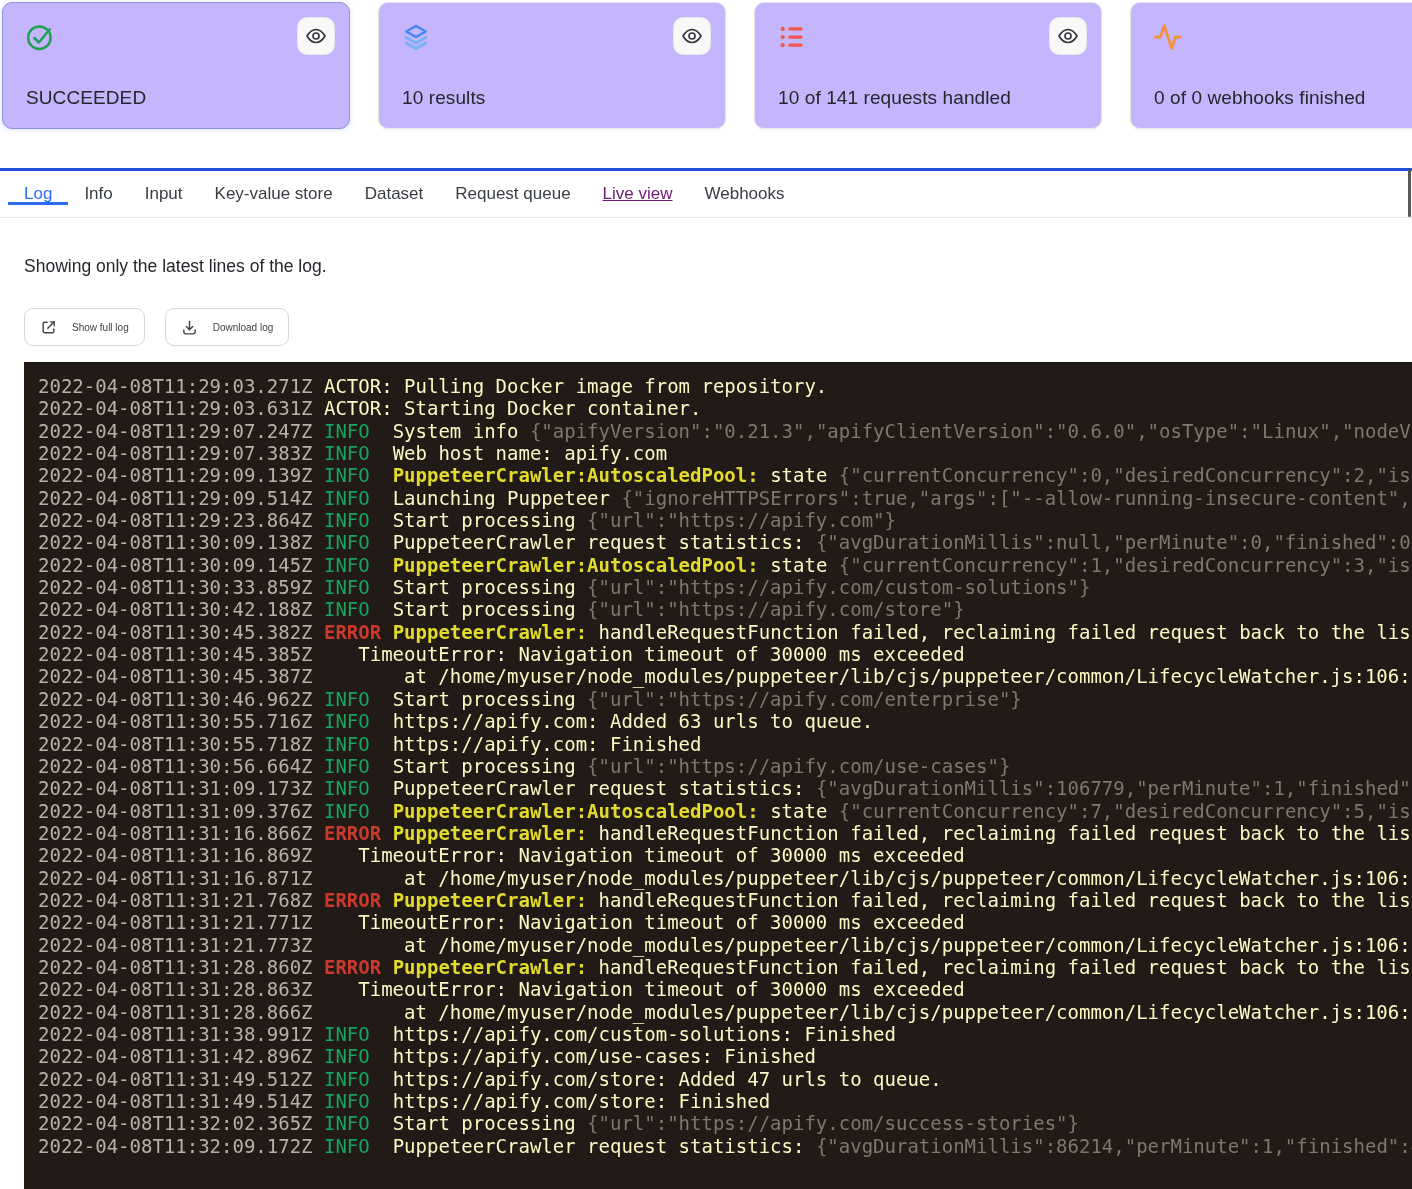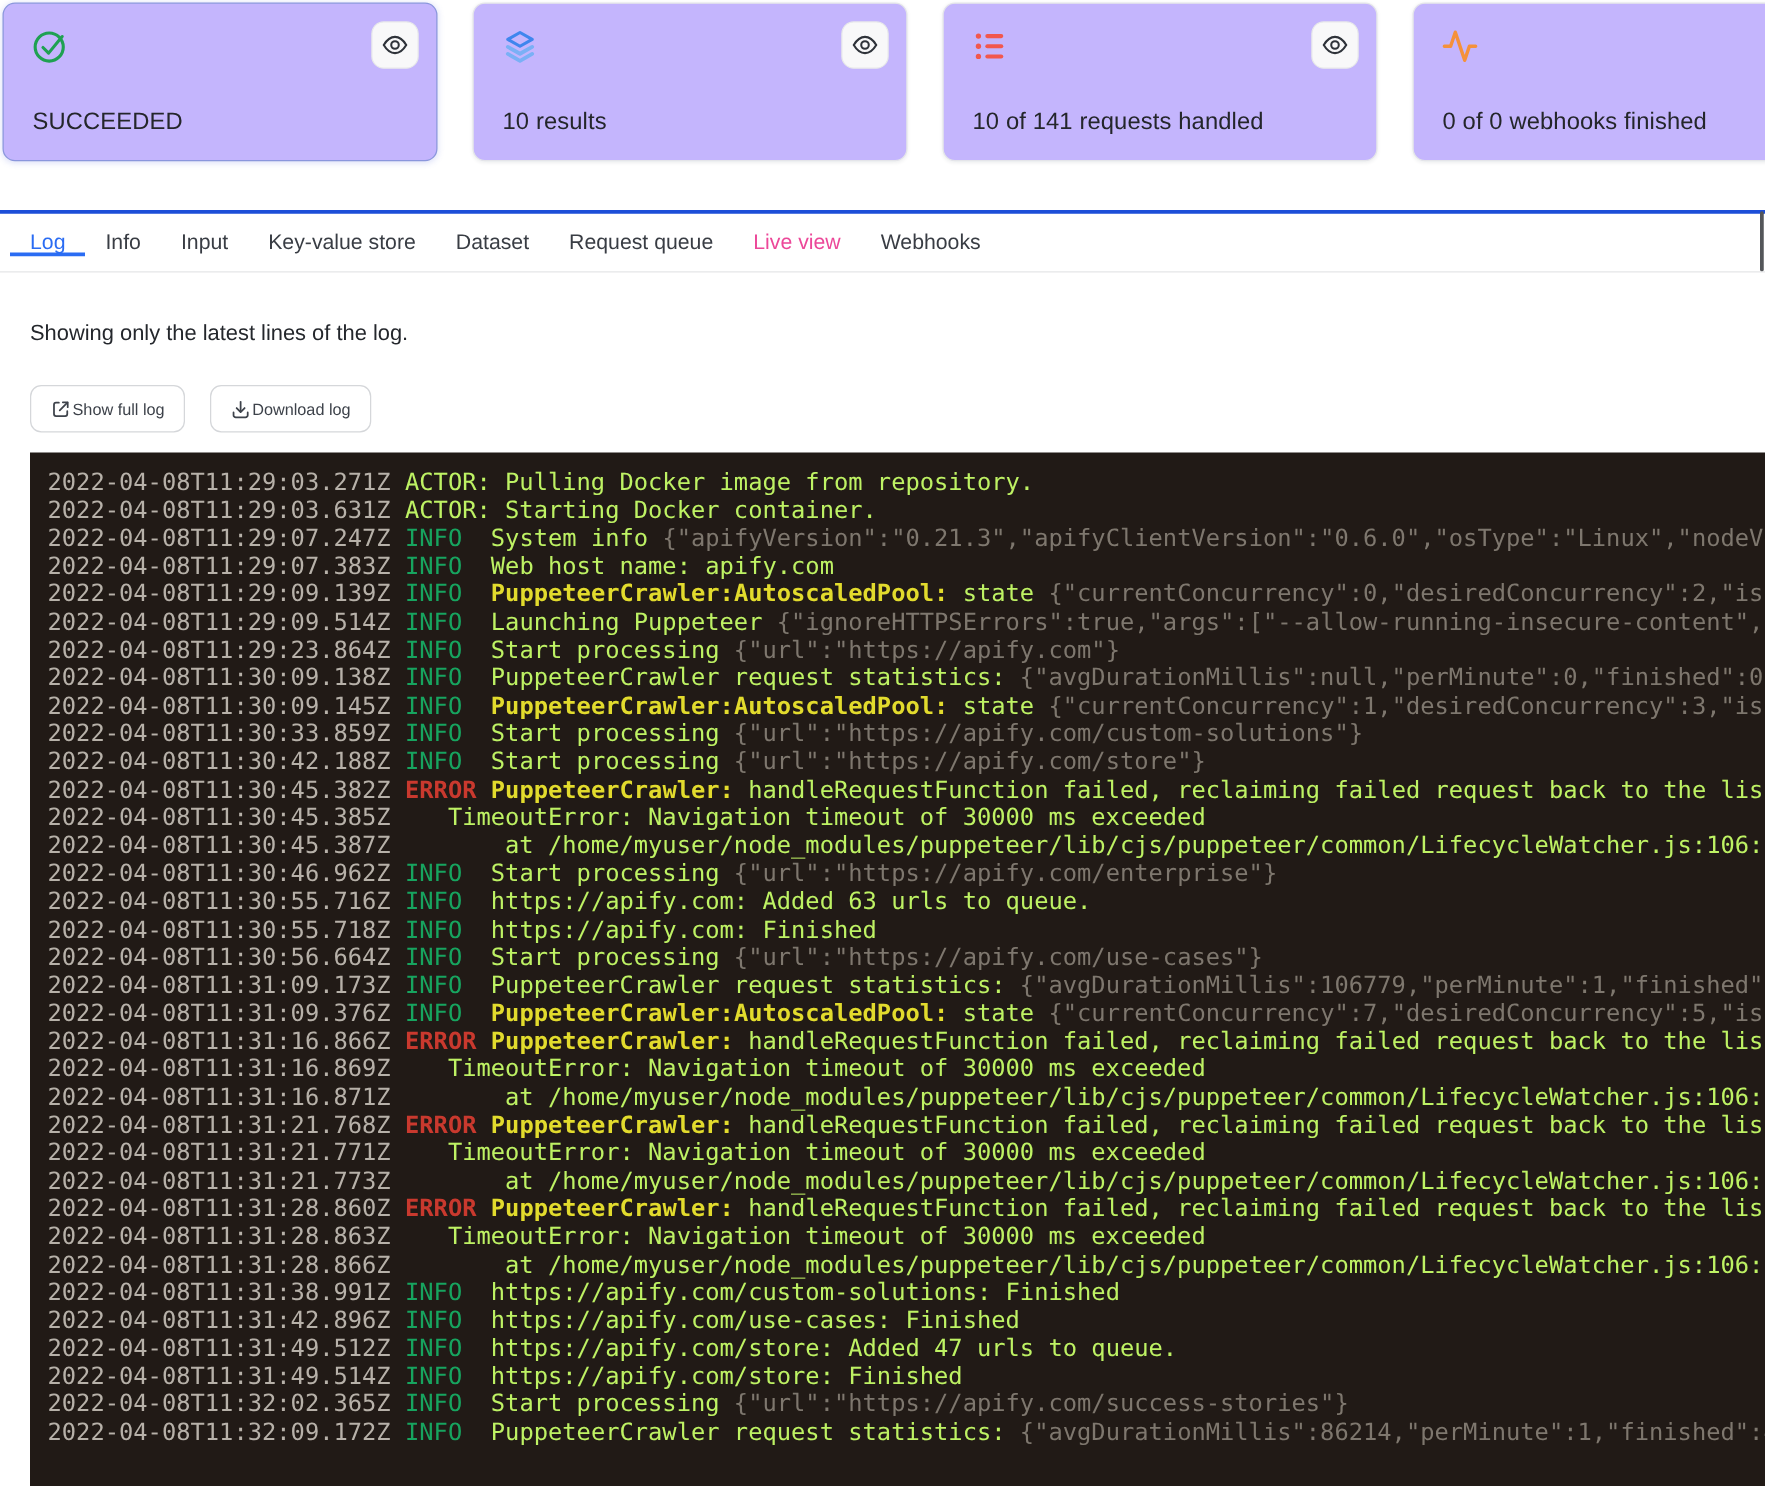--- a/index.html
+++ b/index.html
@@ -19,36 +19,36 @@
     cursor:pointer;padding:0;}
   .eye-btn svg{width:22px;height:22px;display:block;}
   .card-label{position:absolute;left:23px;bottom:19px;font-size:19px;color:#24262b;letter-spacing:.1px;}
   
   .tabbar{position:absolute;top:168px;left:0;width:1412px;height:50px;box-sizing:border-box;
     border-top:3px solid #1d4ed8;border-bottom:1px solid #e5e6e8;background:#fff;
     display:flex;align-items:center;padding-left:8px;}
   .tab{display:flex;align-items:center;padding:0 16px;font-size:17px;color:#393d44;cursor:pointer;position:relative;}
   .tab.active{color:#2a6cf3;}
   .tab.active::after{content:"";position:absolute;left:0;right:0;bottom:-1px;height:3px;background:#2a6cf3;}
-  .tab.disabled{color:#ec4899;cursor:default;}
+  .tab.disabled{color:#701a75;cursor:default;text-decoration:underline;}
   .scroll-thumb{position:absolute;right:1px;top:169px;width:3px;height:48px;background:#54565a;border-radius:2px;}
   
   .note{position:absolute;left:24px;top:256px;font-size:17.5px;color:#24272c;}
   .actions{position:absolute;left:24px;top:308px;display:flex;gap:20px;}
-  .btn{display:flex;align-items:center;gap:1px;height:38px;padding:0 15px;background:#fff;
-    border:1px solid #d5d7da;border-radius:9px;font-size:13px;color:#3d424a;cursor:pointer;
+  .btn{display:flex;align-items:center;gap:15px;height:38px;padding:0 15px;background:#fff;
+    border:1px solid #d5d7da;border-radius:9px;font-size:10px;color:#3d424a;cursor:pointer;
     font-family:"Liberation Sans",sans-serif;}
   .btn svg{width:17px;height:17px;display:block;}
   
   .logbox{position:absolute;left:24px;top:362px;width:1388px;height:827px;box-sizing:border-box;
     background:#211a16;overflow:hidden;padding:13px 0 0 14px;
     font-family:"DejaVu Sans Mono",monospace;font-size:19px;line-height:22.35px;}
   .logline{white-space:pre;}
   .ts{color:#b7b1a9;}
-  .msg{color:#bef264;}
+  .msg{color:#fef9c3;}
   .dim{color:#7e776e;}
   .info{color:#17a45f;}
   .err{color:#c9392e;font-weight:bold;}
   .warn{color:#e2db2d;font-weight:bold;}
 </style>
 </head>
 <body>
 
 <div class="cards" id="cards">
     <div class="card active">

